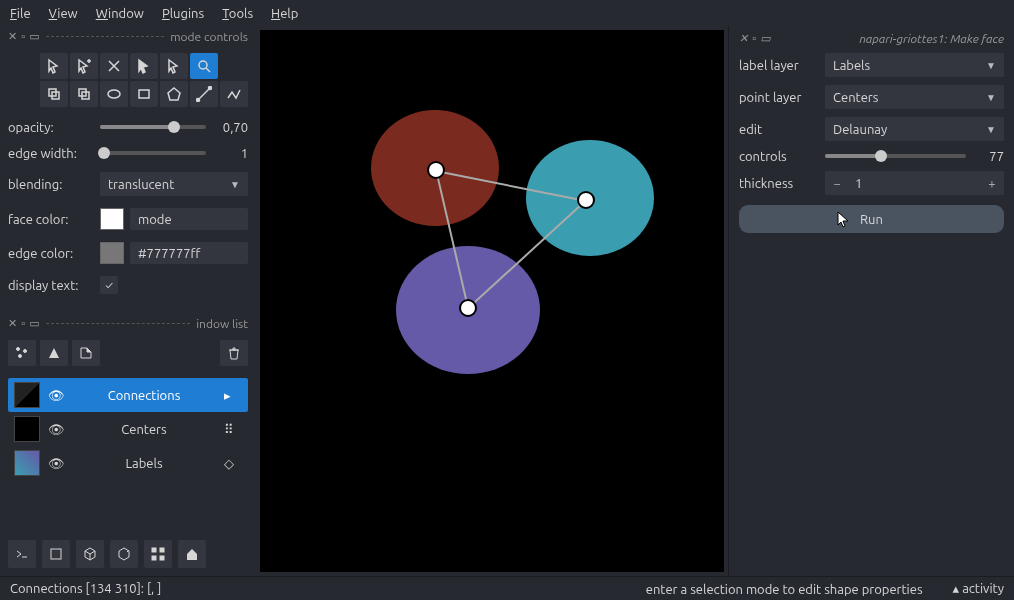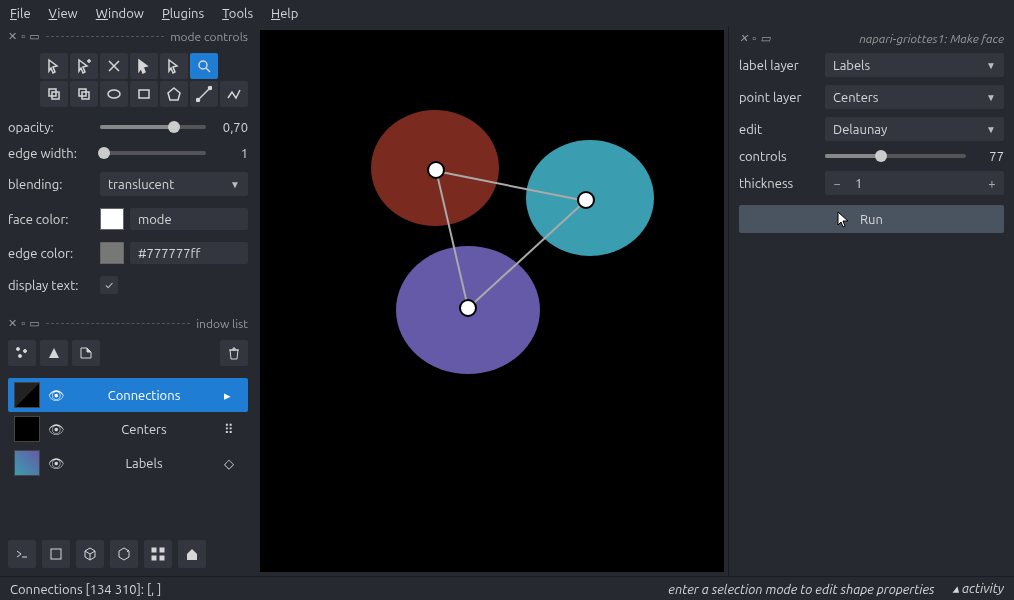--- a/index.html
+++ b/index.html
@@ -47,23 +47,23 @@
 .node { position: absolute; width: 18px; height: 18px; background: #fff; border: 2px solid #000; border-radius: 50%; transform: translate(-50%, -50%); }
 .edge { position: absolute; background: #aaa; height: 1.5px; transform-origin: 0 50%; }
 .right-panel { width: 286px; background: #262930; padding: 6px 10px; display: flex; flex-direction: column; gap: 8px; border-left: 1px solid #1a1c22; }
 .right-panel .widget-title { display: flex; align-items: center; gap: 6px; font-size: 12px; color: #999; justify-content: flex-end; font-style: italic; }
 .right-panel .widget-title .wb { display: flex; gap: 4px; margin-right: auto; }
 .field-row { display: flex; align-items: center; gap: 8px; }
 .field-row .flbl { width: 78px; }
 .spinner { flex: 1; background: #33363f; height: 24px; display: flex; align-items: center; border-radius: 2px; }
 .spinner .minus, .spinner .plus { width: 24px; text-align: center; cursor: pointer; color: #aaa; }
 .spinner .spval { flex: 1; padding: 0 6px; }
-.run-btn { background: #4a5360; height: 28px; display: flex; align-items: center; justify-content: center; border-radius: 2px; cursor: pointer; margin-top: 2px; }
-.statusbar { display: flex; justify-content: space-between; align-items: center; padding: 4px 10px; background: #262930; border-top: 1px solid #1a1c22; font-size: 13px; }
-.statusbar .sright { display: flex; align-items: center; gap: 18px; font-style: italic; }
+.run-btn { background: #4a5360; height: 28px; display: flex; align-items: center; justify-content: center; border-radius: 9px; cursor: pointer; margin-top: 2px; }
+.statusbar { display: flex; justify-content: space-between; padding: 4px 10px; background: #262930; border-top: 1px solid #1a1c22; font-size: 13px; }
+.statusbar .sright { display: flex; align-items: center; gap: 30px; }
 .cursor-arrow { position: absolute; width: 14px; height: 18px; pointer-events: none; }
 </style>
 </head>
 <body>
 
 <div class="menubar">
   <span><u>F</u><span></span>ile</span>
   <span><u>V</u>iew</span>
   <span><u>W</u>indow</span>
   <span><u>P</u>lugins</span>

